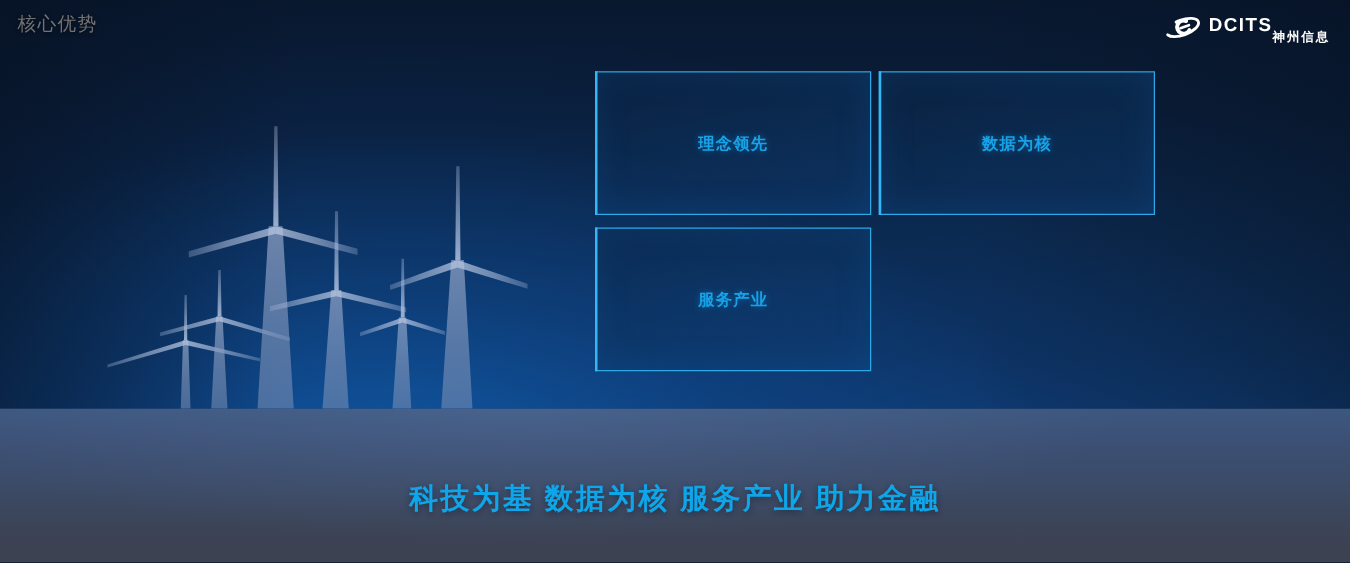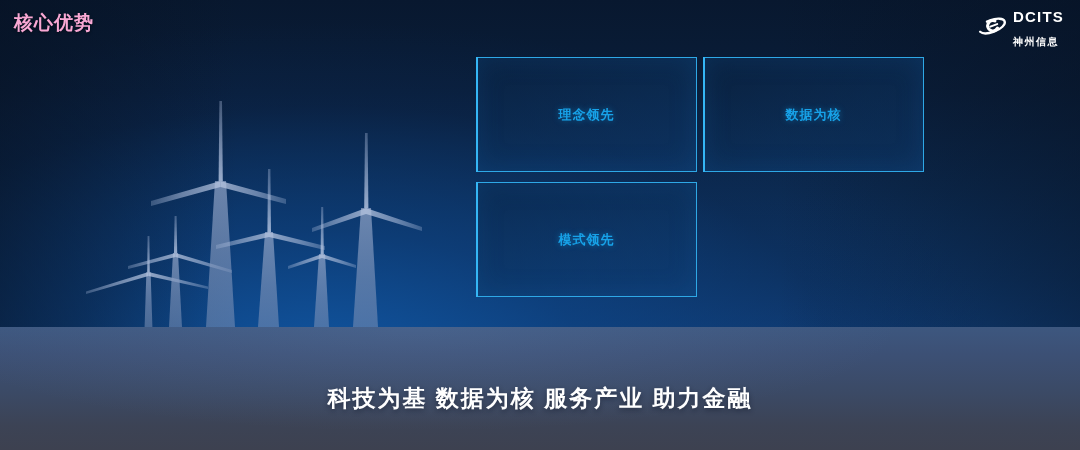--- a/index.html
+++ b/index.html
@@ -43,36 +43,36 @@
 
   
   .turbines {
     position:absolute; left:0; top:0; width:1080px; height:327px;
   }
 
   
   .page-title {
     position:absolute;
     left:14px; top:10px;
-    font-size:19px;
-    font-weight:bold;
-    color:#f9a8d4;
+    font-size:15px;
+    font-weight:normal;
+    color:#737373;
     letter-spacing:1px;
     text-shadow:0 1px 3px rgba(0,0,0,0.55);
   }
 
   .logo {
     position:absolute;
     right:16px; top:9px;
     display:flex;
     align-items:center;
     gap:6px;
   }
   .logo-mark { display:block; }
-  .logo-text { display:flex; flex-direction:column; line-height:1; }
+  .logo-text { display:flex; line-height:1; }
   .logo-en {
     font-size:15px; font-weight:bold; color:#ffffff;
     letter-spacing:1.2px;
   }
   .logo-cn {
     font-size:10px; font-weight:bold; color:#ffffff;
     letter-spacing:1.5px; margin-top:13px;
   }
 
   
@@ -109,21 +109,21 @@
     text-shadow:0 0 6px rgba(23,162,232,0.45);
   }
 
   
   .tagline {
     position:absolute;
     left:0; top:383px; width:1080px;
     text-align:center;
     font-size:23px;
     font-weight:bold;
-    color:#ffffff;
+    color:#0ea5e9;
     letter-spacing:2px;
     text-shadow:0 2px 5px rgba(10,16,30,0.45);
   }
 </style>
 </head>
 <body>
 
 <div id="slide">
 
   <div class="sky"></div>
@@ -219,19 +219,19 @@
   </div>
 
   <div class="cards">
     <div class="card">
       <span class="card-label">理念领先</span>
     </div>
     <div class="card">
       <span class="card-label">数据为核</span>
     </div>
     <div class="card">
-      <span class="card-label">模式领先</span>
+      <span class="card-label">服务产业</span>
     </div>
   </div>
 
   <div class="tagline">科技为基   数据为核   服务产业   助力金融</div>
 
 </div>
 
 </body></html>

